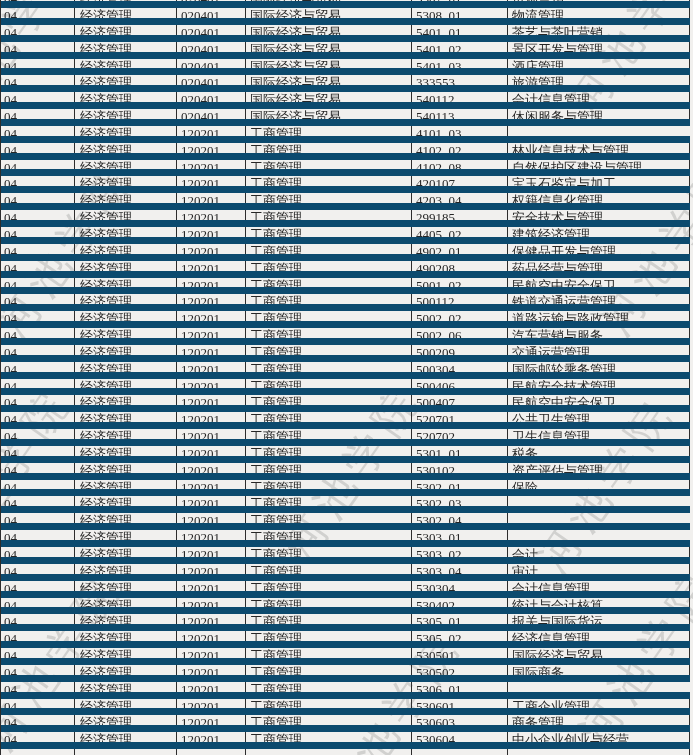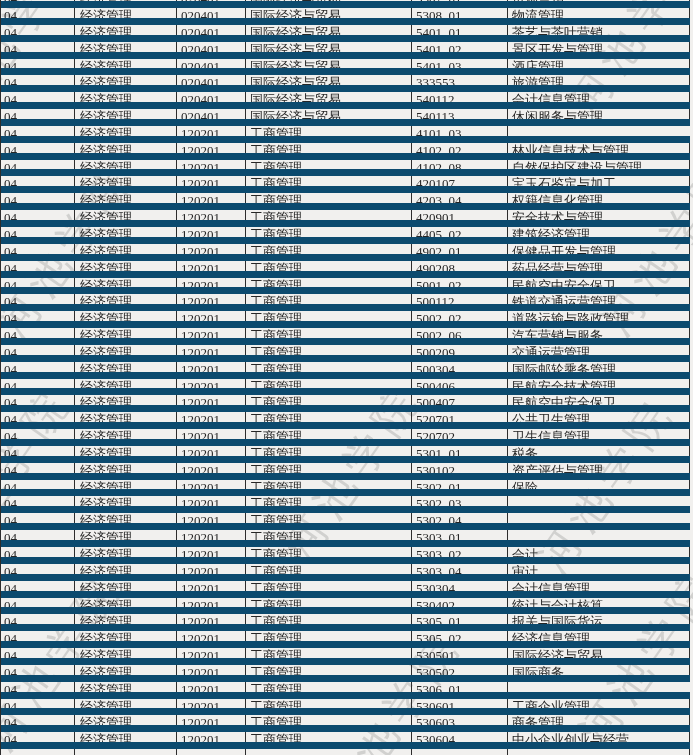--- a/index.html
+++ b/index.html
@@ -175,21 +175,21 @@
           <div class="cell c2">120201</div>
           <div class="cell c3">工商管理</div>
           <div class="cell c4">4203_04</div>
           <div class="cell c5">权籍信息化管理</div>
         </div>
         <div class="row">
           <div class="cell c0">04</div>
           <div class="cell c1">经济管理</div>
           <div class="cell c2">120201</div>
           <div class="cell c3">工商管理</div>
-          <div class="cell c4">420901</div>
+          <div class="cell c4">299185</div>
           <div class="cell c5">安全技术与管理</div>
         </div>
         <div class="row">
           <div class="cell c0">04</div>
           <div class="cell c1">经济管理</div>
           <div class="cell c2">120201</div>
           <div class="cell c3">工商管理</div>
           <div class="cell c4">4405_02</div>
           <div class="cell c5">建筑经济管理</div>
         </div>

